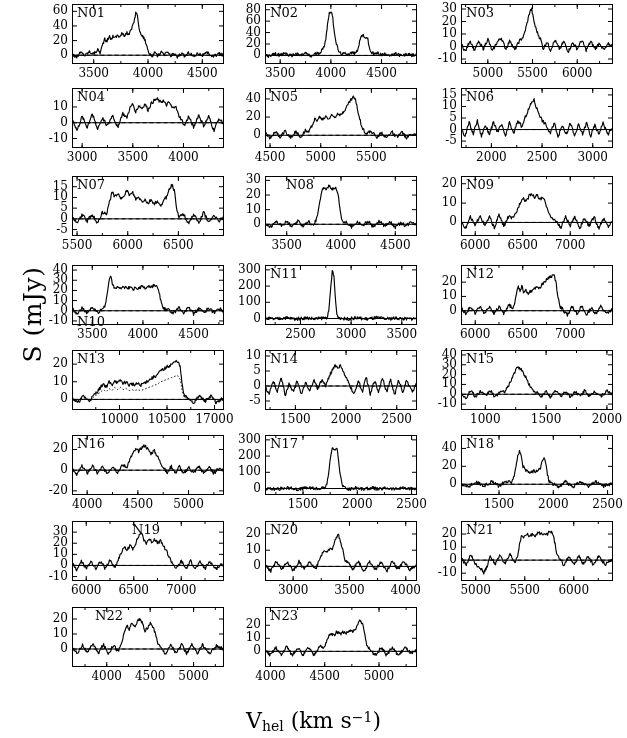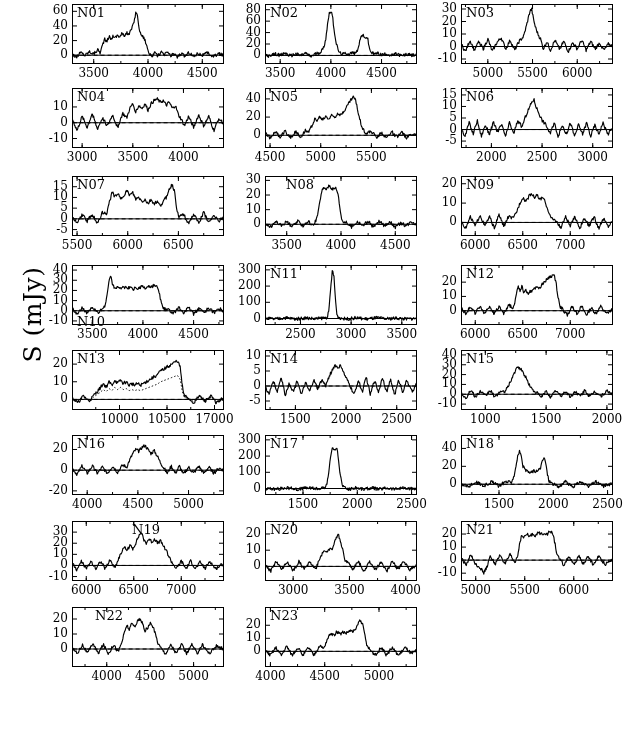--- a/index.html
+++ b/index.html
@@ -55,20 +55,23 @@
     white-space:nowrap;
   }
 </style>
 </head>
 <body>
 
 <div id="root">
 
   <div class="ylabel">S  (mJy)</div>
 
+  <div class="xlabel">
+    <span>V</span><span class="sub">hel</span><span>  (km  s</span><span class="sup">−1</span><span>)</span>
+  </div>
 
   <div id="panels">
       <div class="panel" style="left: 72px; top: 4px; width: 152px; height: 82px;">
         <div class="frame" style="width: 152px; height: 60px;"></div>
         <svg class="plotsvg" width="152" height="60" viewBox="0 0 152 60">
           <line x1="0" x2="152" y1="51.21951219512195" y2="51.21951219512195" stroke="#000" stroke-width="1"></line>
           <line x1="7.6000000000000005" x2="144.4" y1="51.21951219512195" y2="51.21951219512195" stroke="#000" stroke-width="1" stroke-dasharray="4 3"></line>
           <line x1="21.71428571428571" y1="60" x2="21.71428571428571" y2="55" stroke="#000" stroke-width="1"></line>
           <line x1="21.71428571428571" y1="0" x2="21.71428571428571" y2="5" stroke="#000" stroke-width="1"></line>
           <line x1="76" y1="60" x2="76" y2="55" stroke="#000" stroke-width="1"></line>

